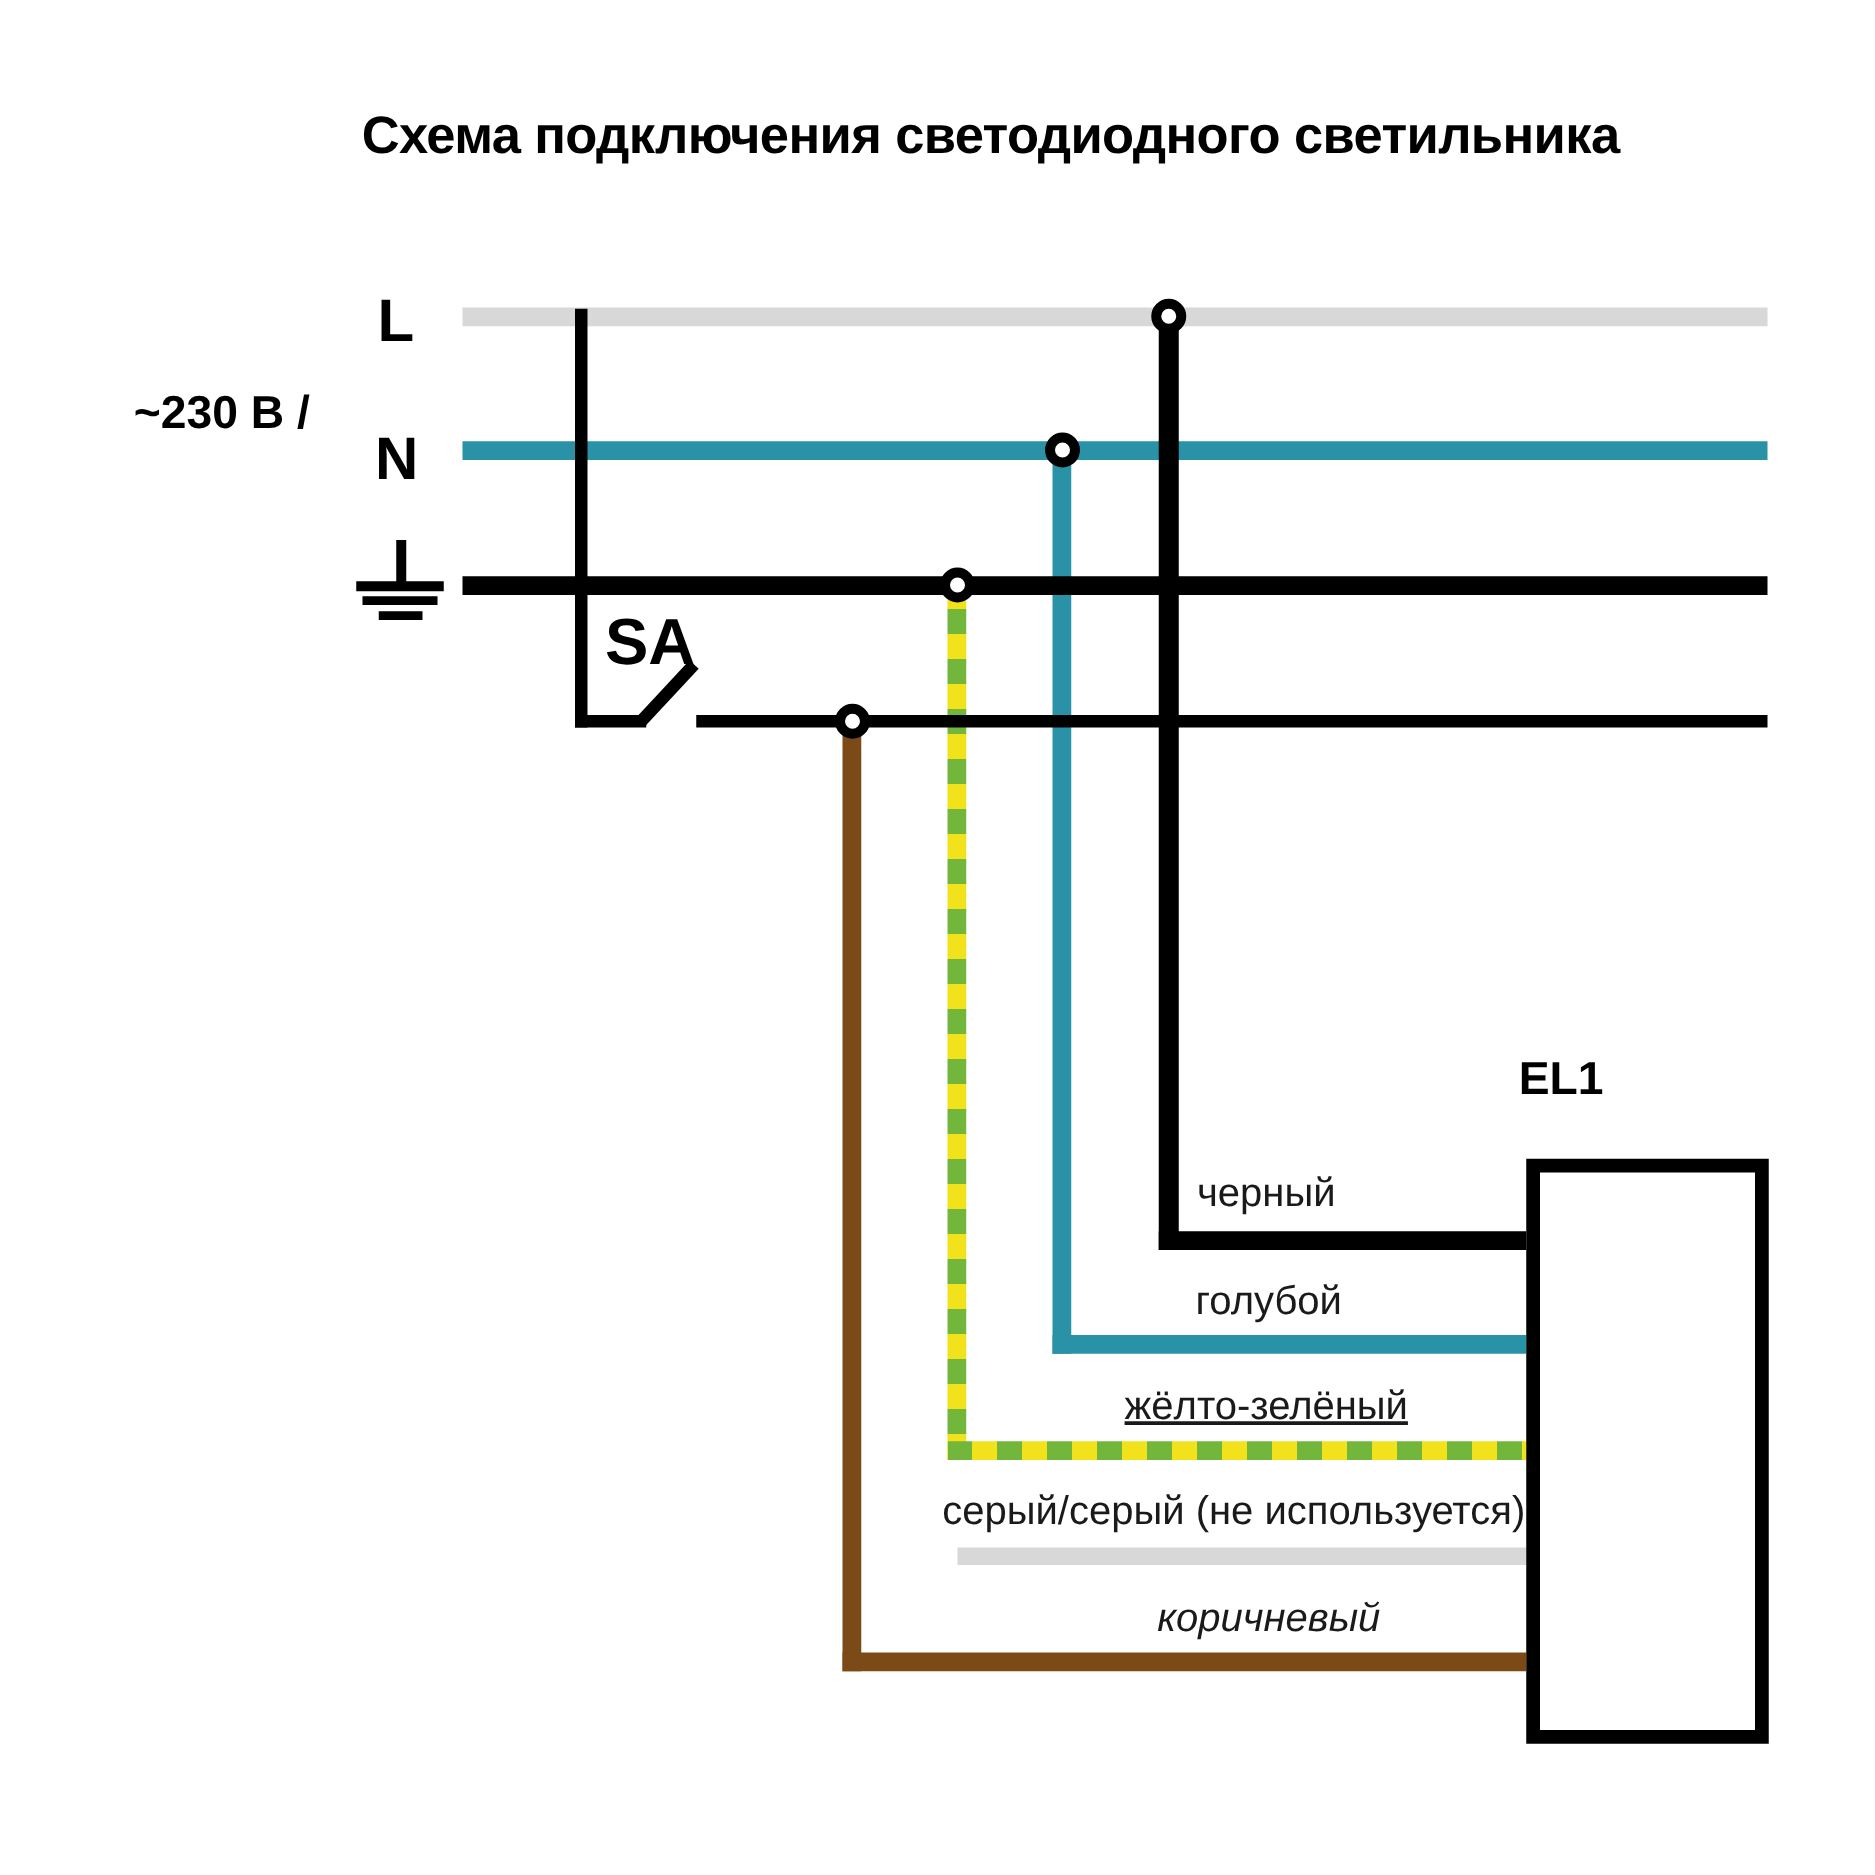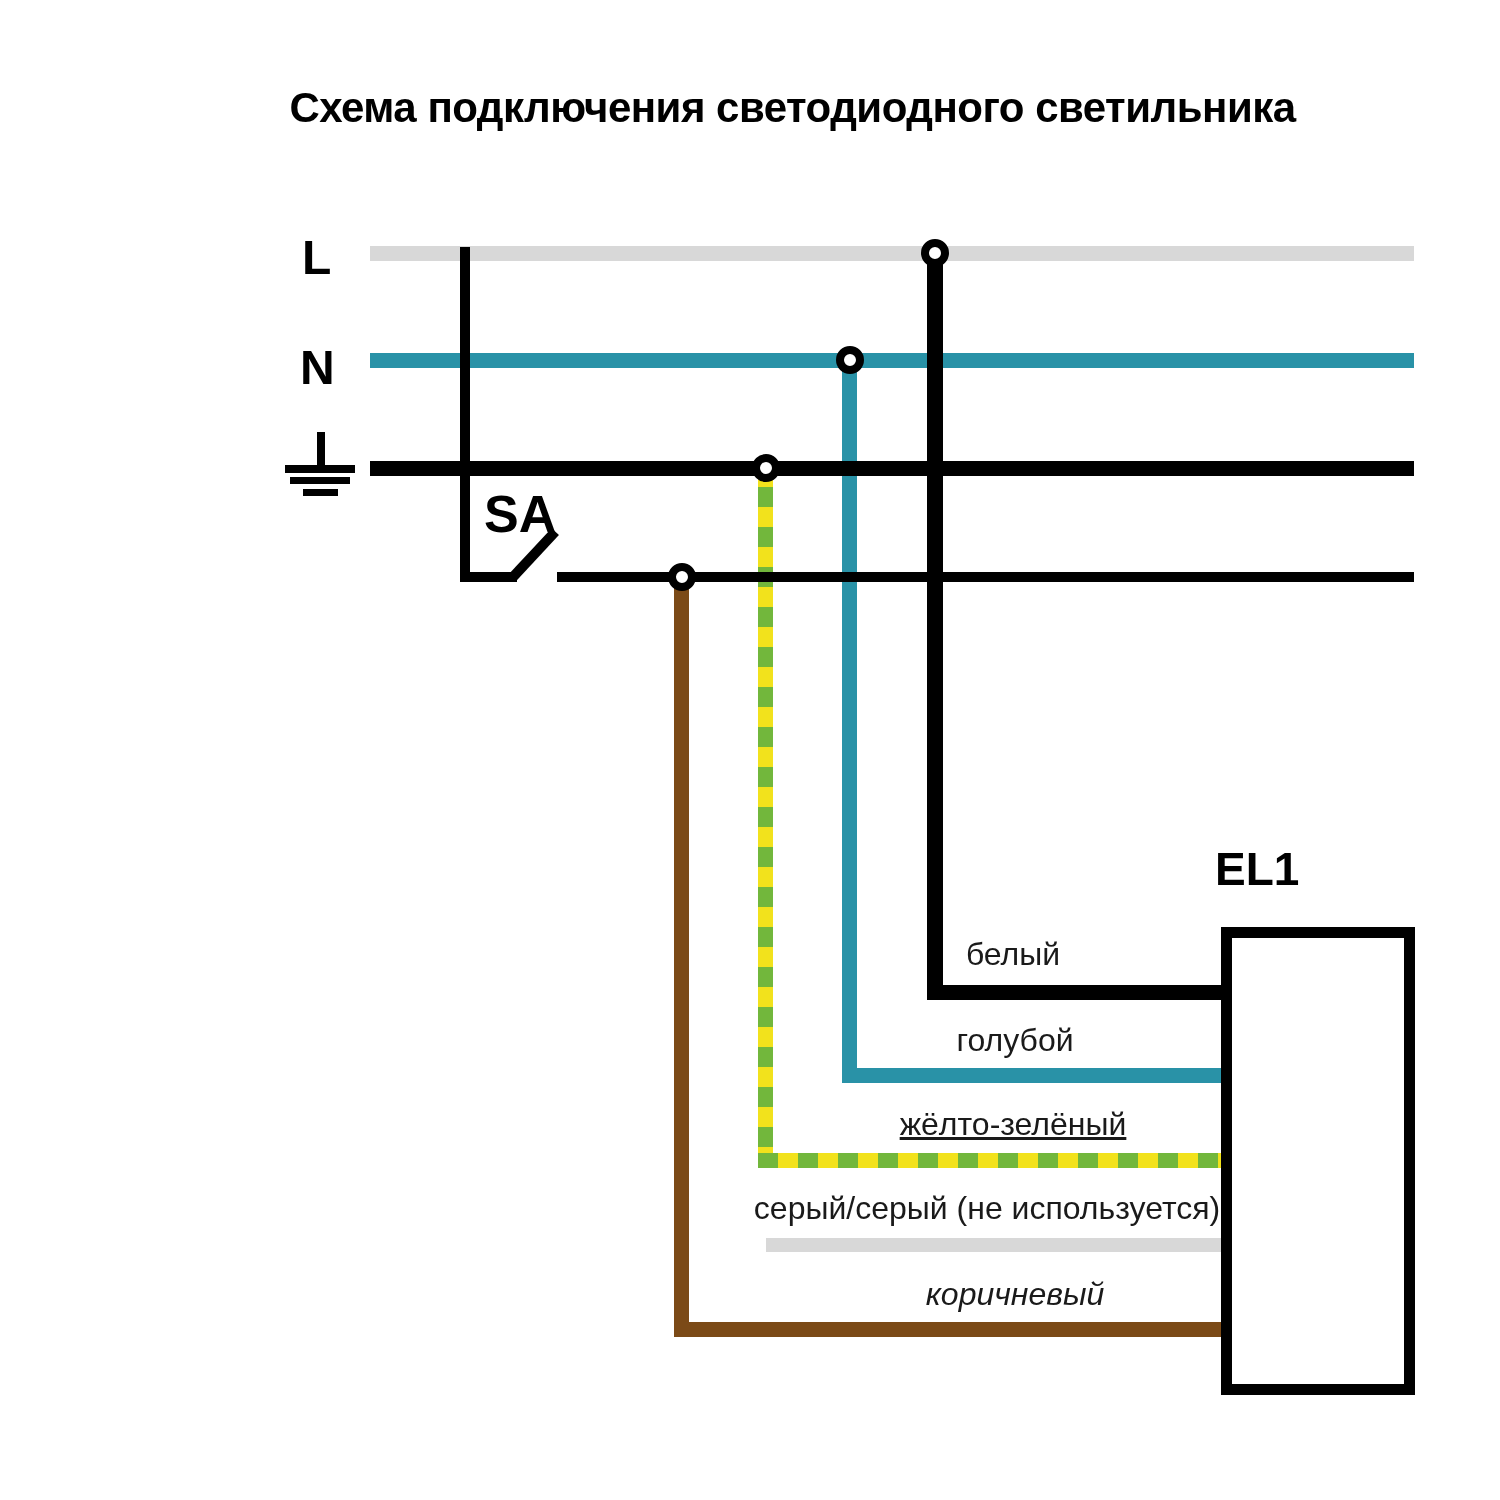--- a/index.html
+++ b/index.html
@@ -21,21 +21,21 @@
   }
   .big-label{font-weight:700;color:#000;}
   .lbl-L{left:302px;top:230px;font-size:48px;}
   .lbl-N{left:300px;top:340px;font-size:48px;}
   .lbl-voltage{
     left:55px;top:302px;width:245px;
     font-size:37px;font-weight:700;color:#000;
     text-align:center;line-height:56px;
   }
   .lbl-SA{left:484px;top:484px;font-size:52px;}
-  .lbl-EL1{left:1215px;top:842px;font-size:46px;text-align:center;}
+  .lbl-EL1{left:1215px;top:842px;font-size:37px;text-align:center;}
   .wire-label{
     font-size:32px;font-weight:400;color:#1a1a1a;
     transform:translateX(-50%);
     white-space:nowrap;
   }
   
   .wire{position:absolute;}
   .bus-gray{background:#d8d8d8;}
   .bus-teal{background:#2992a7;}
   .bus-black{background:#000;}
@@ -102,23 +102,24 @@
   <div class="abs node" style="left:921px;top:239px;"></div>
   <div class="abs node" style="left:836px;top:346px;"></div>
   <div class="abs node" style="left:752px;top:454px;"></div>
   <div class="abs node" style="left:668px;top:563px;"></div>
 
   <div class="abs el-box"></div>
 
   <div class="abs big-label lbl-L">L</div>
   <div class="abs big-label lbl-N">N</div>
   <div class="abs lbl-voltage">
+    <div>~230 В /</div>
   </div>
   <div class="abs big-label lbl-SA">SA</div>
   <div class="abs big-label lbl-EL1">EL1</div>
 
-  <div class="abs wire-label" style="left:1013px;top:936px;">белый</div>
+  <div class="abs wire-label" style="left:1013px;top:936px;">черный</div>
   <div class="abs wire-label" style="left:1015px;top:1022px;">голубой</div>
   <div class="abs wire-label" style="left:1013px;top:1106px;text-decoration:underline;">жёлто-зелёный</div>
   <div class="abs wire-label" style="left:987px;top:1190px;">серый/серый (не используется)</div>
   <div class="abs wire-label" style="left:1015px;top:1276px;font-style:italic;">коричневый</div>
 
 </div>
 
 </body></html>

